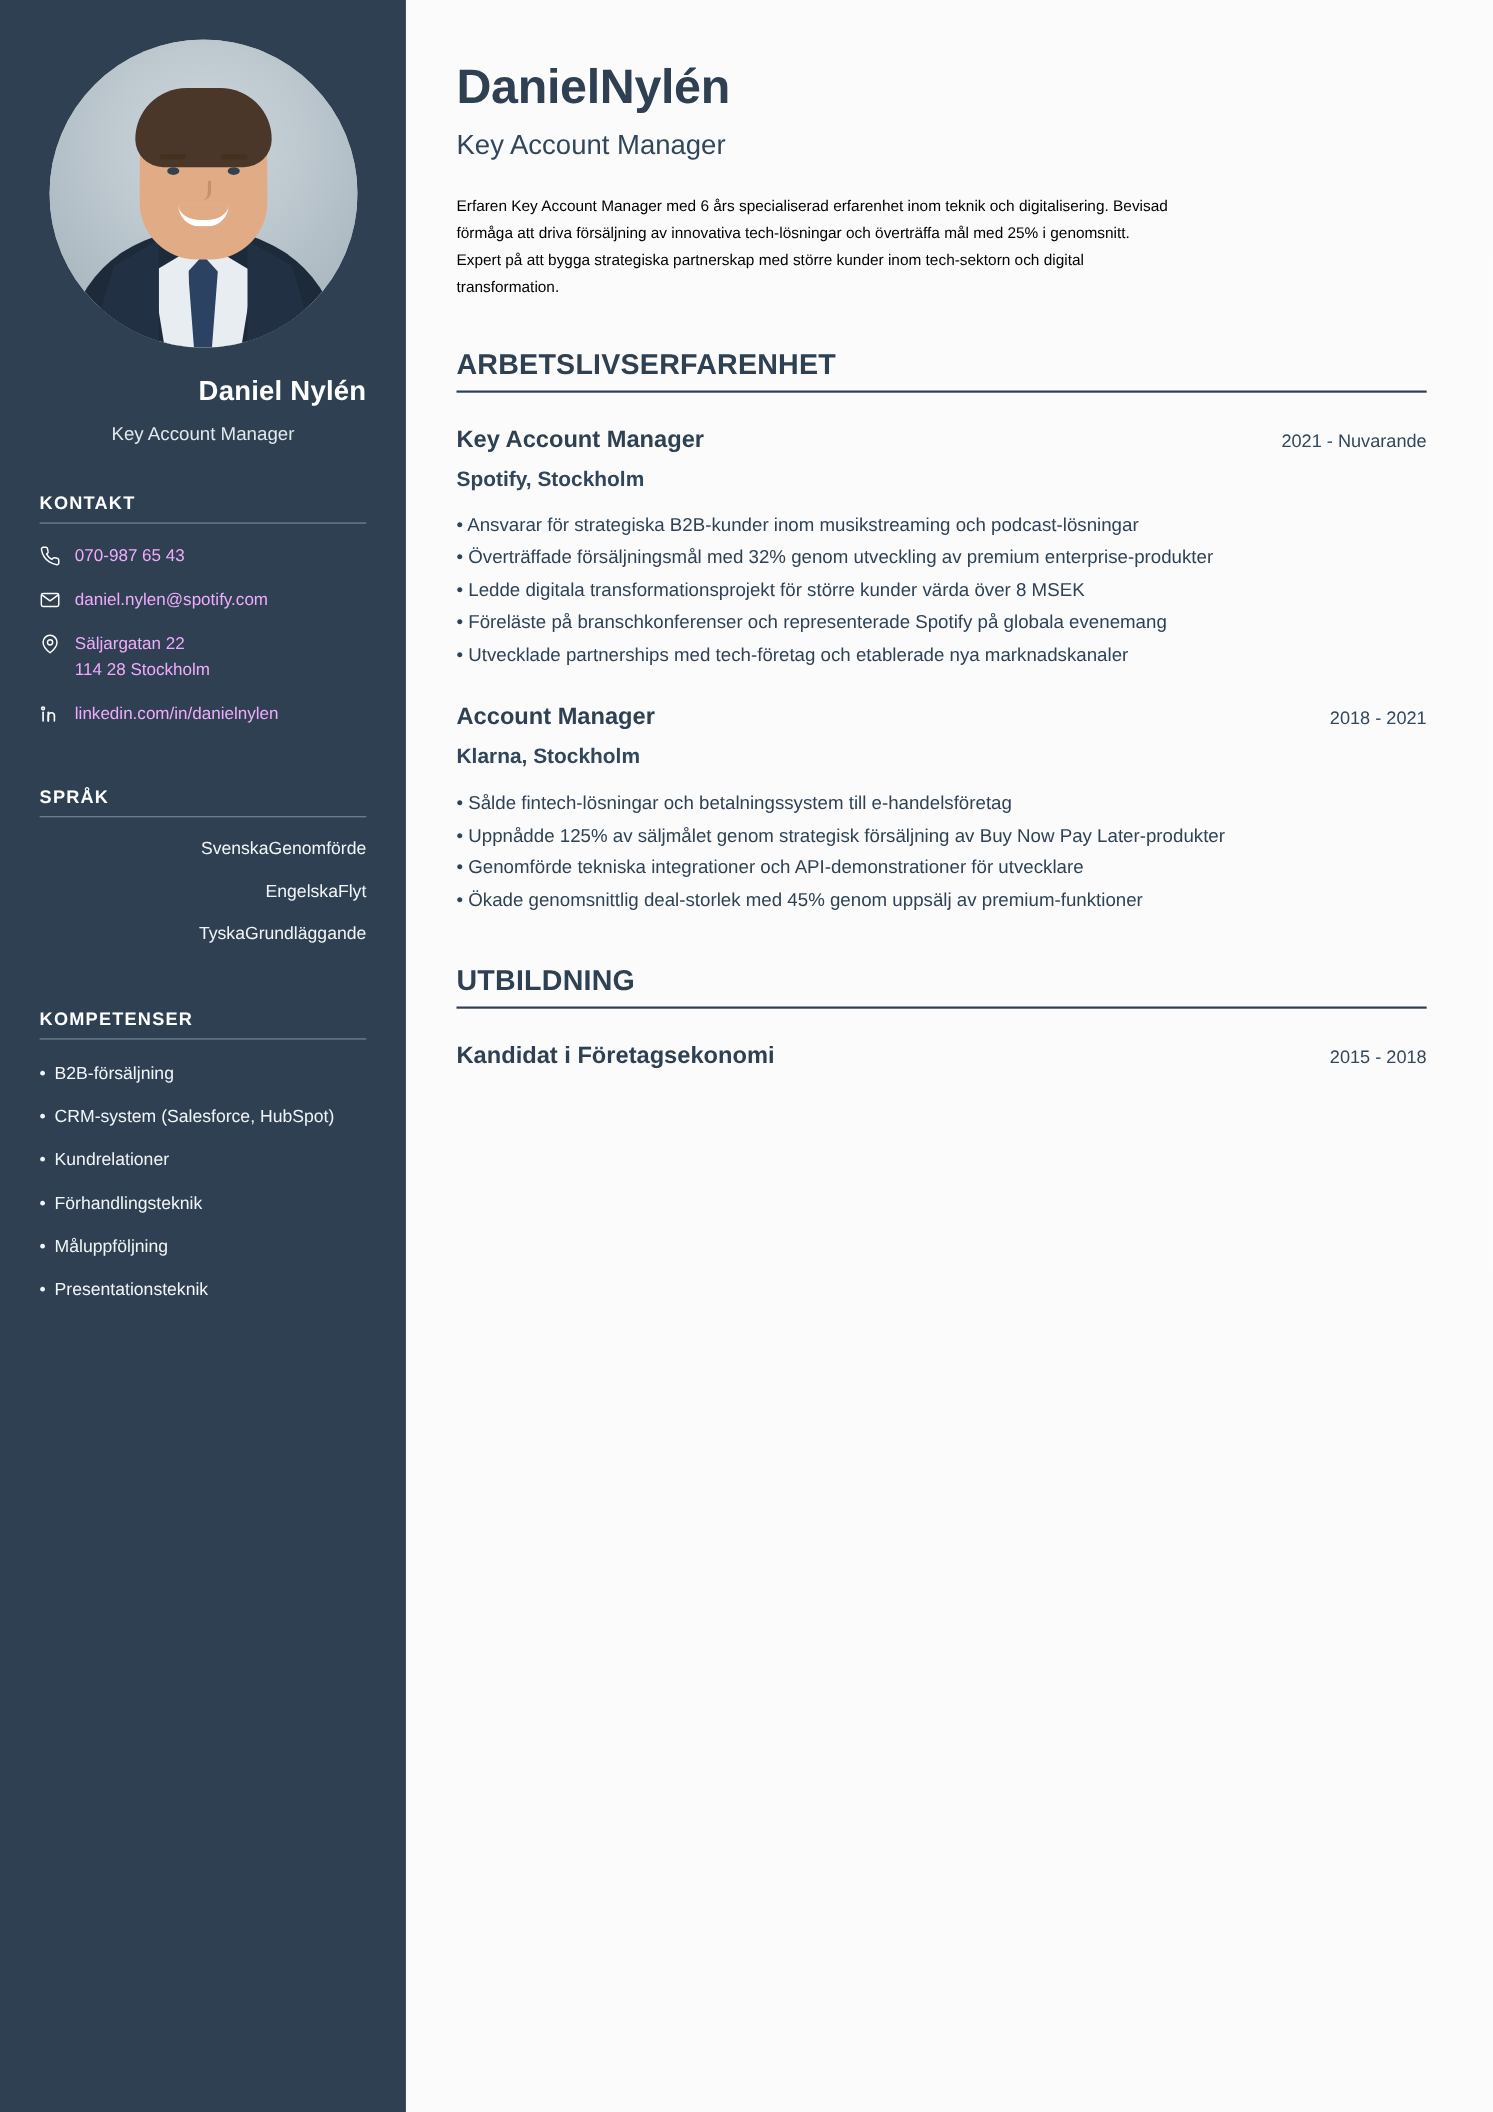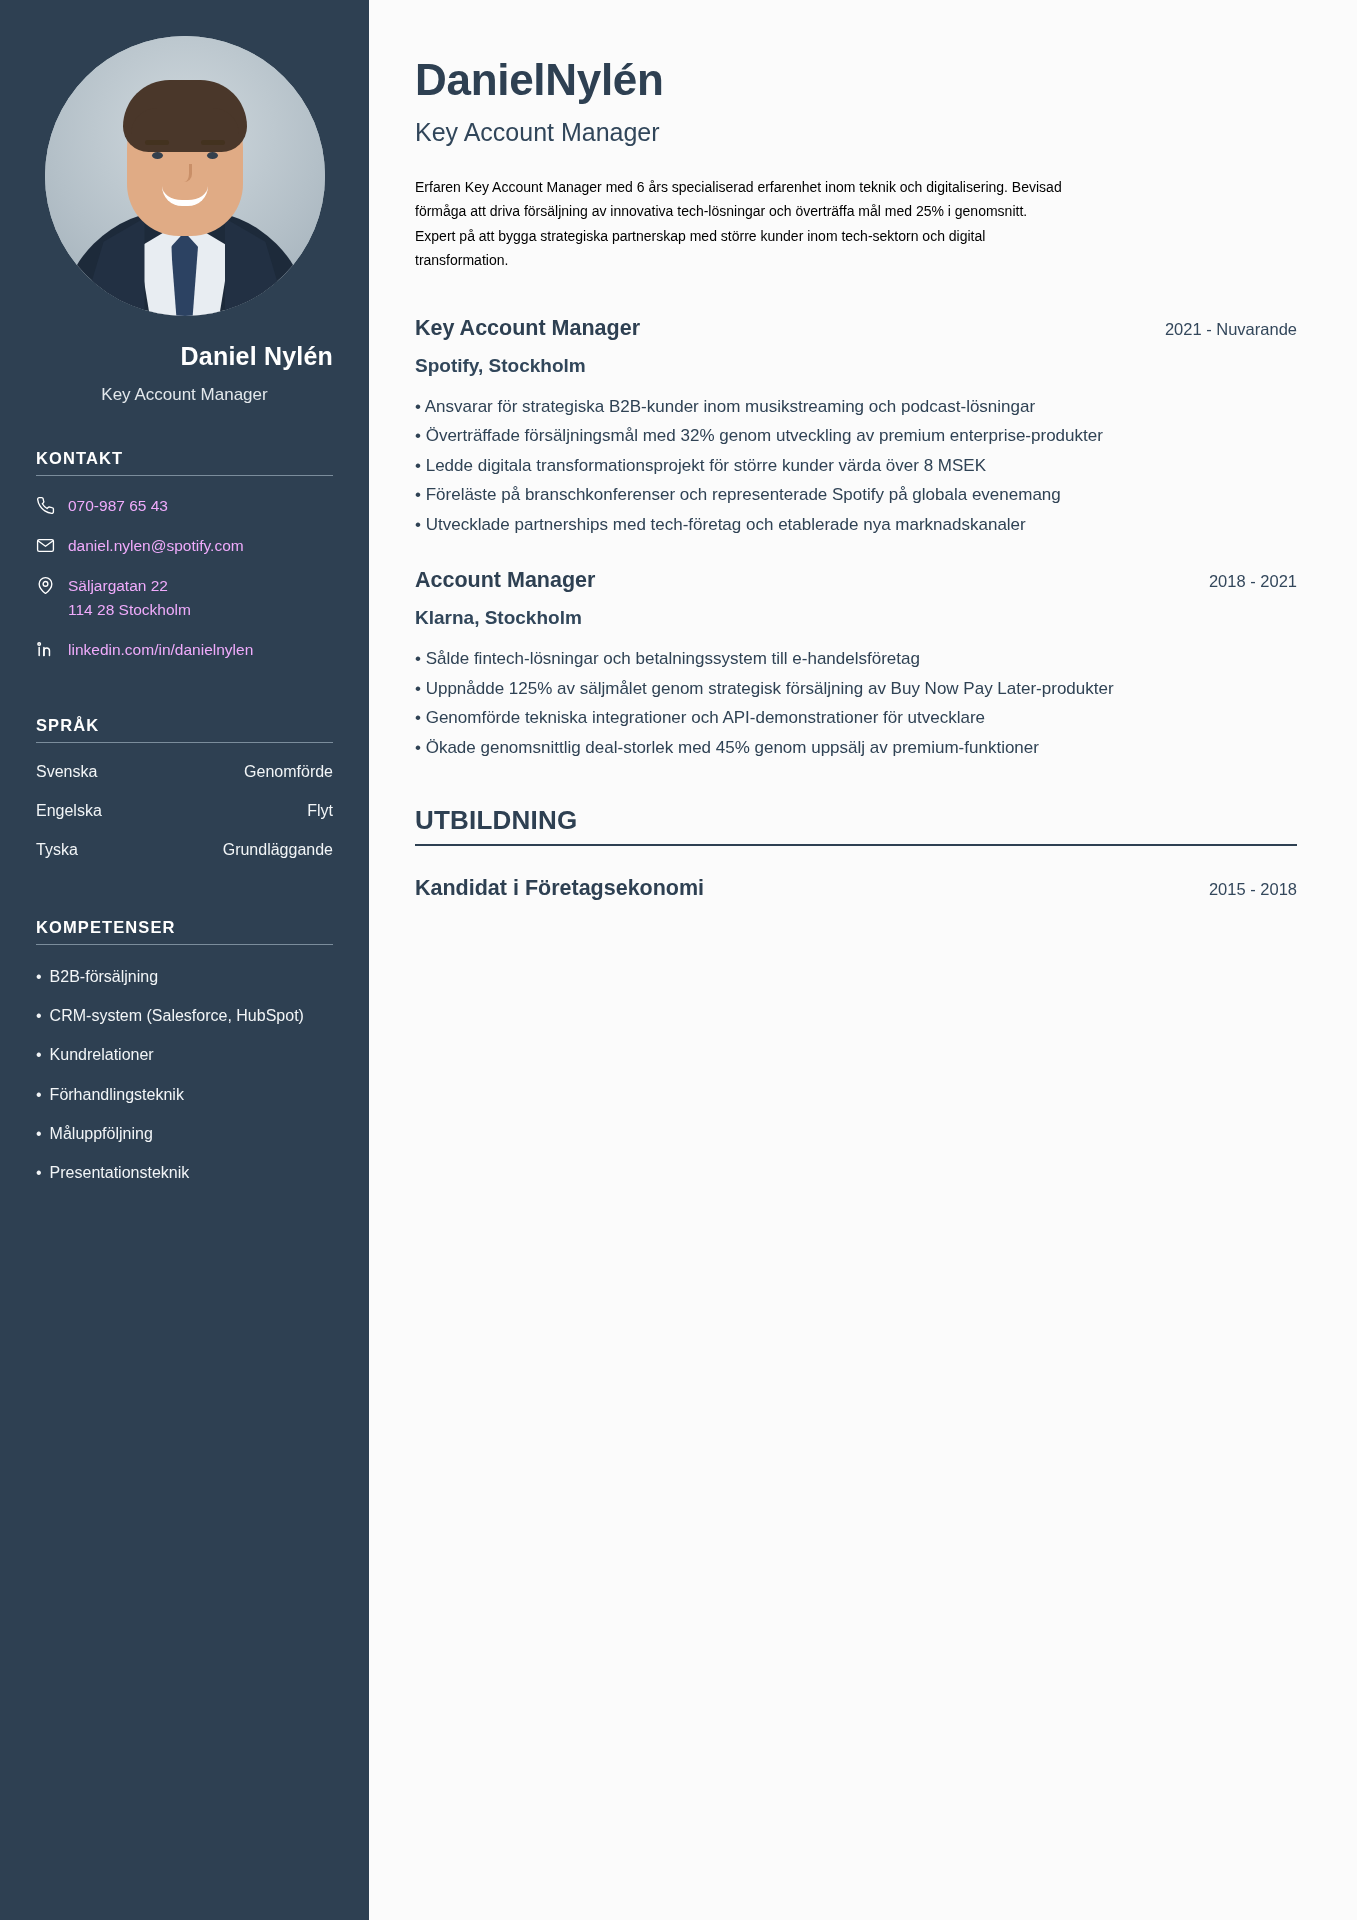--- a/index.html
+++ b/index.html
@@ -170,21 +170,21 @@
   .contact-text {
     font-size: 15.5px;
     line-height: 1.55;
     color: #f0abfc;
     padding-left: 6px;
   }
 
   .lang-list { margin-top: 20px; }
   .lang-row {
     display: flex;
-    justify-content: space-between;
+    justify-content: flex-end;
     align-items: baseline;
     font-size: 16px;
     color: #f2f5f7;
     margin-bottom: 21px;
   }
   .lang-level { text-align: right; }
 
   .skill-list { margin-top: 20px; }
   .skill-item {
     font-size: 16px;
@@ -396,20 +396,21 @@
   </aside>
 
   <main class="main">
 
     <h1 class="main-name">DanielNylén</h1>
     <div class="main-role">Key Account Manager</div>
 
     <p class="summary">Erfaren Key Account Manager med 6 års specialiserad erfarenhet inom teknik och digitalisering. Bevisad förmåga att driva försäljning av innovativa tech-lösningar och överträffa mål med 25% i genomsnitt. Expert på att bygga strategiska partnerskap med större kunder inom tech-sektorn och digital transformation.</p>
 
     <section class="section">
+      <h2 class="section-title">ARBETSLIVSERFARENHET</h2>
 
       <div class="entry">
         <div class="entry-head">
           <span class="entry-title">Key Account Manager</span>
           <span class="entry-date">2021 - Nuvarande</span>
         </div>
         <div class="entry-org">Spotify, Stockholm</div>
         <div class="entry-bullets">
           <div class="entry-bullet">• Ansvarar för strategiska B2B-kunder inom musikstreaming och podcast-lösningar</div>
           <div class="entry-bullet">• Överträffade försäljningsmål med 32% genom utveckling av premium enterprise-produkter</div>

